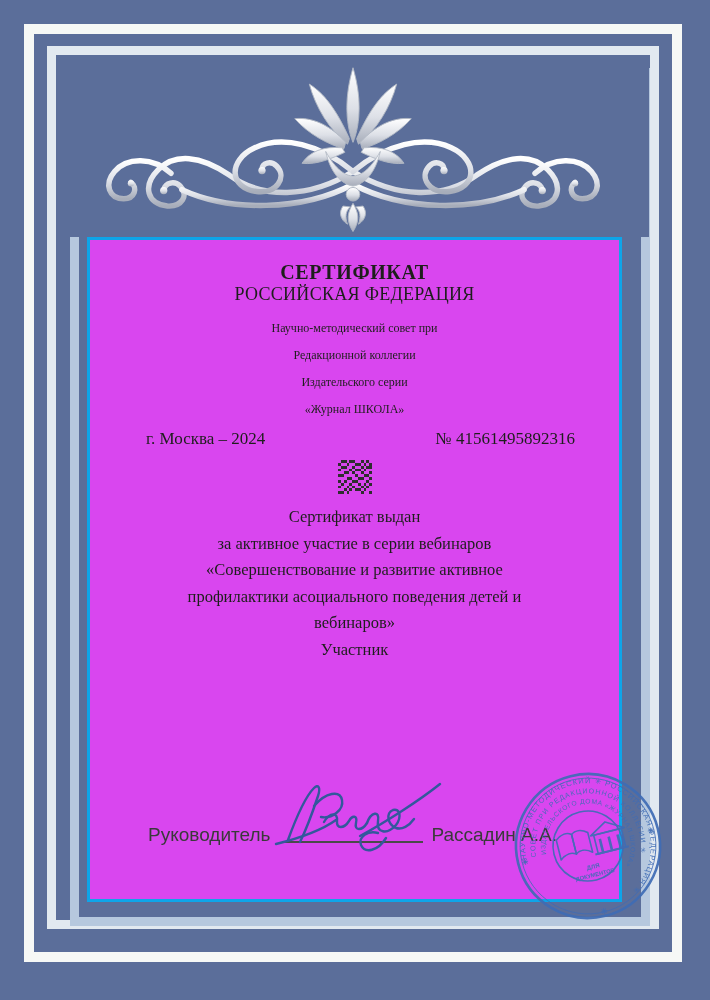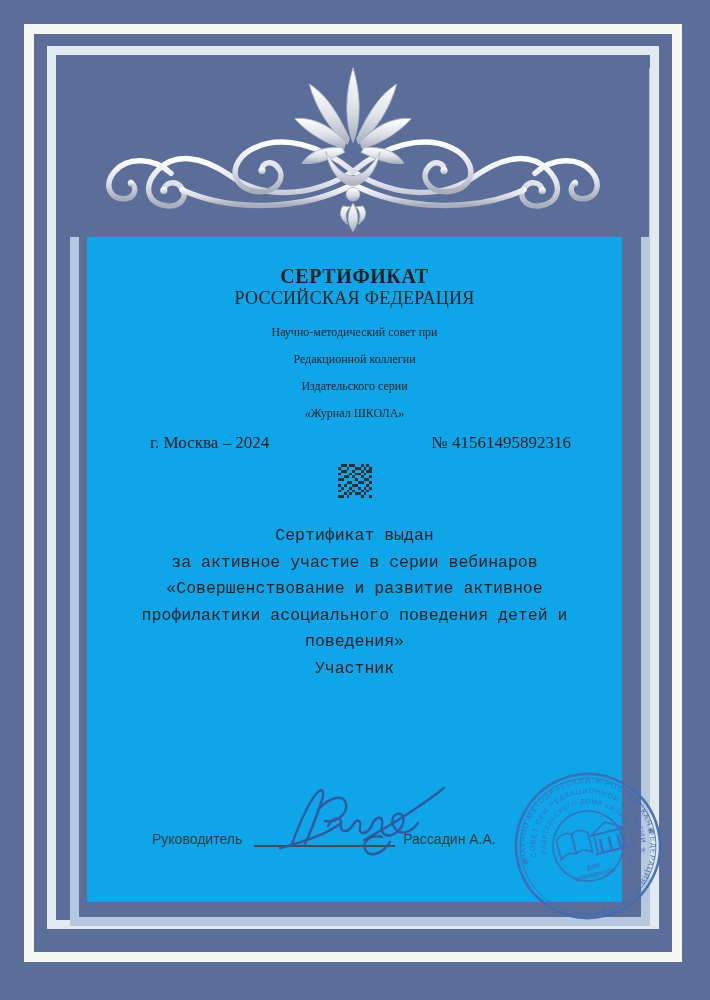--- a/index.html
+++ b/index.html
@@ -8,33 +8,33 @@
   
   .ring{position:absolute;pointer-events:none;}
   .ring-white{top:24px;left:24px;right:28px;bottom:38px;border:10px solid #f6f8f6;}
   .ring-pale{top:46px;left:47px;right:51px;bottom:71px;border:9px solid #e2e9f0;}
   .ring-blue{top:68px;left:70px;right:60px;bottom:74px;border:9px solid #b6c8de;}
   
   .top-band{position:absolute;top:55px;left:57px;right:61px;height:182px;background:#5b6e9a;}
   .top-band svg{position:absolute;inset:0;width:100%;height:100%;}
   
   .content{position:absolute;top:237px;left:87px;right:88px;bottom:98px;
-           background:#0ea5e9;border:7px solid #0ea5e9;color:#1e1e1c;}
+           background:#d946ef;border:3px solid #0ea5e9;color:#1e1e1c;}
   .stack{text-align:center;}
   .title{margin-top:21px;font-size:20px;font-weight:bold;letter-spacing:.6px;}
   .country{margin-top:0;font-size:18px;letter-spacing:.3px;}
   .org{margin-top:10px;font-size:12px;line-height:27px;}
   .meta{display:flex;justify-content:space-between;align-items:baseline;
         font-size:17px;margin-top:6px;padding:0 44px 0 56px;}
   .qr-wrap{margin-top:11px;height:36px;display:flex;justify-content:center;}
-  .body-lines{margin-top:23px;font-size:16.5px;line-height:26.6px;font-family:Liberation Mono, monospace;}
+  .body-lines{margin-top:8px;font-size:16.5px;line-height:26.6px;}
   .recipient{font-size:18px;font-weight:bold;margin-top:1px;letter-spacing:.2px;}
   
   .sig-row{position:absolute;left:58px;top:572px;right:30px;height:46px;
-           font-family:"Liberation Sans", sans-serif;font-size:14px;color:#3a3a3a;
+           font-family:"Liberation Sans", sans-serif;font-size:19px;color:#3a3a3a;
            display:flex;align-items:center;}
   .sig-label{white-space:nowrap;}
   .sig-line{width:141px;height:2px;background:#4a4a4a;margin:14px 8px 0 12px;}
   .sig-name{white-space:nowrap;}
   .sig-scrawl{position:absolute;left:120px;top:-34px;width:176px;height:76px;pointer-events:none;}
   
   .stamp{position:absolute;left:512px;top:770px;width:152px;height:152px;
          transform:rotate(-14deg);opacity:.92;z-index:5;}
   .stamp text{font-family:"Liberation Sans", sans-serif;fill:#3f6cb5;}
 </style>
@@ -98,21 +98,21 @@
     <div class="qr-wrap">
       <svg width="34" height="34" viewBox="0 0 12 12" shape-rendering="crispEdges">
         <path fill="#2e2e2e" d="M1 0h1v1H1zM2 0h1v1H2zM4 0h1v1H4zM5 0h1v1H5zM8 0h1v1H8zM10 0h1v1h-1zM0 1h1v1H0zM3 1h1v1H3zM6 1h1v1H6zM7 1h1v1H7zM9 1h1v1H9zM11 1h1v1h-1zM1 2h1v1H1zM2 2h1v1H2zM5 2h1v1H5zM8 2h1v1H8zM10 2h1v1h-1zM11 2h1v1h-1zM0 3h1v1H0zM4 3h1v1H4zM6 3h1v1H6zM7 3h1v1H7zM9 3h1v1H9zM2 4h1v1H2zM3 4h1v1H3zM5 4h1v1H5zM8 4h1v1H8zM11 4h1v1h-1zM0 5h1v1H0zM1 5h1v1H1zM6 5h1v1H6zM9 5h1v1H9zM10 5h1v1h-1zM3 6h1v1H3zM4 6h1v1H4zM7 6h1v1H7zM8 6h1v1H8zM11 6h1v1h-1zM0 7h1v1H0zM2 7h1v1H2zM5 7h1v1H5zM6 7h1v1H6zM10 7h1v1h-1zM1 8h1v1H1zM4 8h1v1H4zM7 8h1v1H7zM9 8h1v1H9zM11 8h1v1h-1zM0 9h1v1H0zM3 9h1v1H3zM5 9h1v1H5zM8 9h1v1H8zM10 9h1v1h-1zM2 10h1v1H2zM4 10h1v1H4zM6 10h1v1H6zM7 10h1v1H7zM9 10h1v1H9zM0 11h1v1H0zM1 11h1v1H1zM3 11h1v1H3zM8 11h1v1H8zM11 11h1v1h-1z"></path>
       </svg>
     </div>
     <div class="body-lines">
       <div>Сертификат выдан</div>
       <div>за активное участие в серии вебинаров</div>
       <div>«Совершенствование и развитие активное</div>
       <div>профилактики асоциального поведения детей и</div>
-      <div>поведения»</div>
+      <div>вебинаров»</div>
       <div>Участник</div>
     </div>
   </div>
 
   <div class="sig-row">
     <span class="sig-label">Руководитель</span>
     <span class="sig-line"></span>
     <span class="sig-name">Рассадин А.А.</span>
     <svg class="sig-scrawl" viewBox="0 0 176 76">
       <g fill="none" stroke="#33589c" stroke-width="2.4" stroke-linecap="round">

